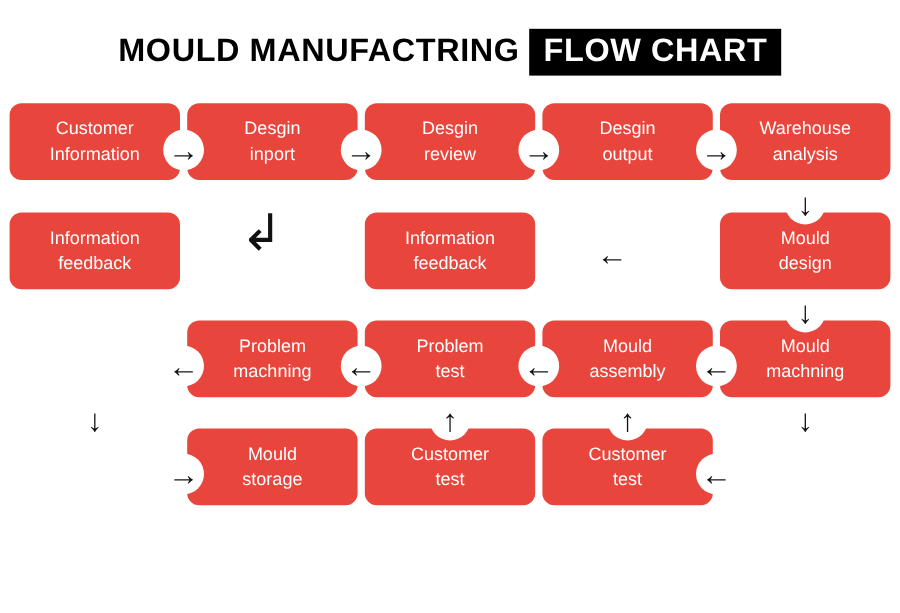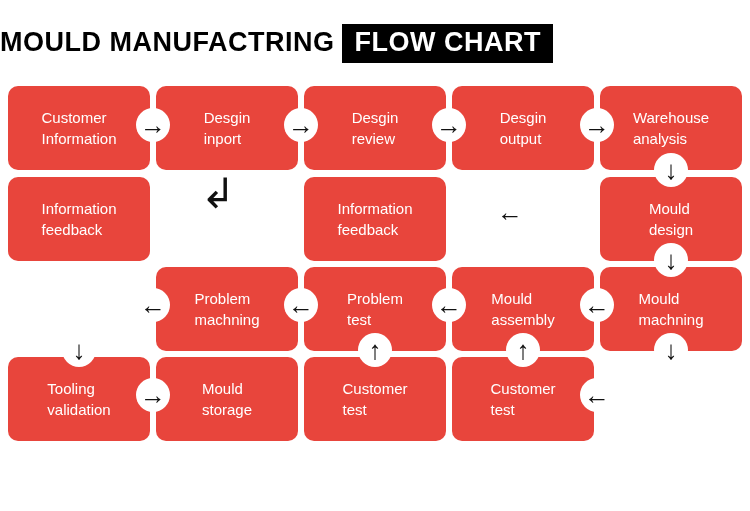--- a/index.html
+++ b/index.html
@@ -13,47 +13,47 @@
     width: 750px;
     height: 511px;
     background: #ffffff;
     overflow: hidden;
   }
   .title {
     position: absolute;
     top: 24px;
     left: 0;
     width: 100%;
-    text-align: left;
+    text-align: center;
     font-size: 27px;
     font-weight: 700;
     color: #000000;
     letter-spacing: 0.5px;
     white-space: nowrap;
   }
   .title .hl {
     display: inline-block;
     background: var(--hl-bg, #000000);
     color: var(--hl-text, #ffffff);
     padding: 3px 12px 5px 12px;
     margin-left: 8px;
   }
   .box {
     position: absolute;
     width: 142px;
-    height: 84px;
+    height: 64px;
     background: var(--box, #e8453c);
     border-radius: 10px;
     color: #ffffff;
     font-size: 15px;
     line-height: 1.4;
     display: flex;
     align-items: center;
     justify-content: center;
-    text-align: left;
+    text-align: center;
     white-space: pre-line;
     box-sizing: border-box;
     padding: 4px 10px;
   }
   .arrow {
     position: absolute;
     width: 34px;
     height: 34px;
     border-radius: 50%;
     background: #ffffff;
@@ -104,22 +104,20 @@
 
   <div class="box" style="left:156px;top:267px">Problem
 machning</div>
   <div class="box" style="left:304px;top:267px">Problem
 test</div>
   <div class="box" style="left:452px;top:267px">Mould
 assembly</div>
   <div class="box" style="left:600px;top:267px">Mould
 machning</div>
 
-  <div class="box" style="left:8px;top:357px">Tooling
-validation</div>
   <div class="box" style="left:156px;top:357px">Mould
 storage</div>
   <div class="box" style="left:304px;top:357px">Customer
 test</div>
   <div class="box" style="left:452px;top:357px">Customer
 test</div>
 
   <div class="arrow" style="left:136px;top:108px">→</div>
   <div class="arrow" style="left:284px;top:108px">→</div>
   <div class="arrow" style="left:432px;top:108px">→</div>

